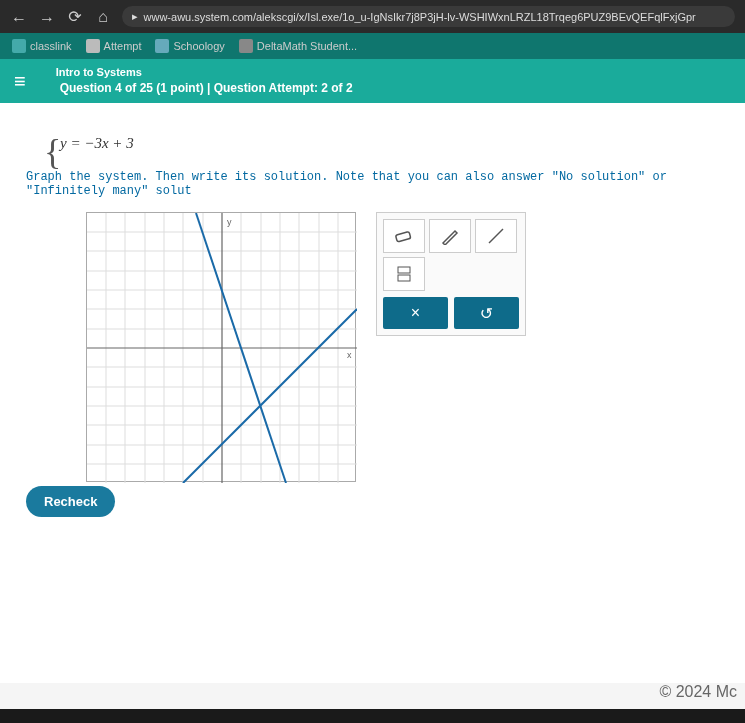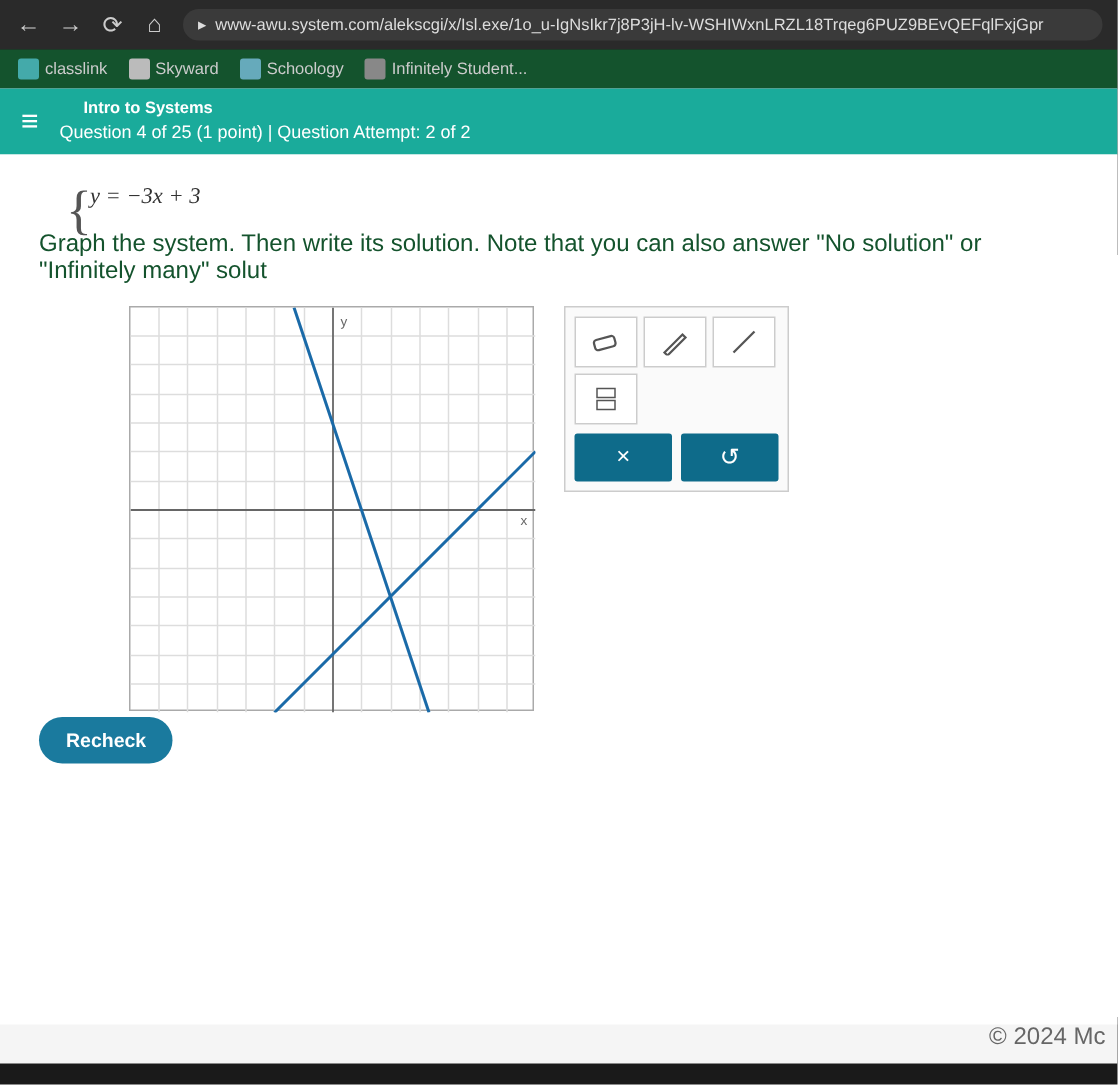--- a/index.html
+++ b/index.html
@@ -31,21 +31,21 @@
   padding: 4px 10px;
   font-size: 11px;
   border-radius: 12px;
   display: flex;
   align-items: center;
   gap: 6px;
   overflow: hidden;
   white-space: nowrap;
 }
 .bookmarks-bar {
-  background: #14532d;
+  background: #0f766e;
   display: flex;
   gap: 14px;
   padding: 6px 12px;
   font-size: 11px;
   color: #ccc;
 }
 .bookmark { display: flex; align-items: center; gap: 4px; cursor: pointer; }
 .bookmark-icon { width: 14px; height: 14px; border-radius: 2px; }
 
 .app {
@@ -60,43 +60,43 @@
   align-items: center;
   padding: 6px 14px;
 }
 .hamburger {
   font-size: 20px;
   margin-right: 14px;
   cursor: pointer;
 }
 .header-text { font-size: 11px; line-height: 1.4; }
 .header-text .topic { font-weight: bold; font-size: 11px; margin-left: 16px; }
-.header-text .qline { font-weight: normal; font-size: 12px; }
+.header-text .qline { font-weight: bold; font-size: 12px; margin-left: 20px; }
 
 .content {
   background: #fff;
   padding: 14px 26px;
   height: 580px;
 }
 .equations {
   margin: 6px 0 10px 18px;
   position: relative;
   padding-left: 16px;
 }
 .equations::before {
   content: "{";
   position: absolute;
   left: 0;
   top: -4px;
   font-size: 36px;
   color: #555;
   font-family: serif;
 }
-.equation { font-style: italic; font-family: Georgia, serif; font-size: 15px; color: #333; margin: 2px 0; }
-.instruction { font-size: 16px; color: #14532d; margin: 14px 0; }
+.equation { font-style: italic; font-family: Georgia, serif; font-size: 15px; color: #333; margin: 18px 0; }
+.instruction { font-size: 12px; color: #0369a1; margin: 14px 0; font-family: Liberation Mono, monospace; }
 
 .work-area { display: flex; gap: 20px; align-items: flex-start; margin-left: 60px; }
 .graph-box {
   width: 270px; height: 270px;
   border: 1px solid #aaa;
   background: #fff;
   position: relative;
 }
 .grid line { stroke: #ddd; stroke-width: 1; }
 .axis line { stroke: #666; stroke-width: 1.2; }
@@ -178,29 +178,29 @@
   </div>
 </div>
 
 <div class="bookmarks-bar">
   <div class="bookmark">
     <span class="bookmark-icon" style="background:#4aa"></span>
     <span>classlink</span>
   </div>
   <div class="bookmark">
     <span class="bookmark-icon" style="background:#bbb"></span>
-    <span>Skyward</span>
+    <span>Attempt</span>
   </div>
   <div class="bookmark">
     <span class="bookmark-icon" style="background:#6ab"></span>
     <span>Schoology</span>
   </div>
   <div class="bookmark">
     <span class="bookmark-icon" style="background:#888"></span>
-    <span>Infinitely Student...</span>
+    <span>DeltaMath Student...</span>
   </div>
 </div>
 
 <div class="app">
   <div class="header-bar">
     <span class="hamburger">≡</span>
     <div class="header-text">
       <div class="topic">Intro to Systems</div>
       <div class="qline">Question 4 of 25 (1 point)  |  Question Attempt: 2 of 2</div>
     </div>

